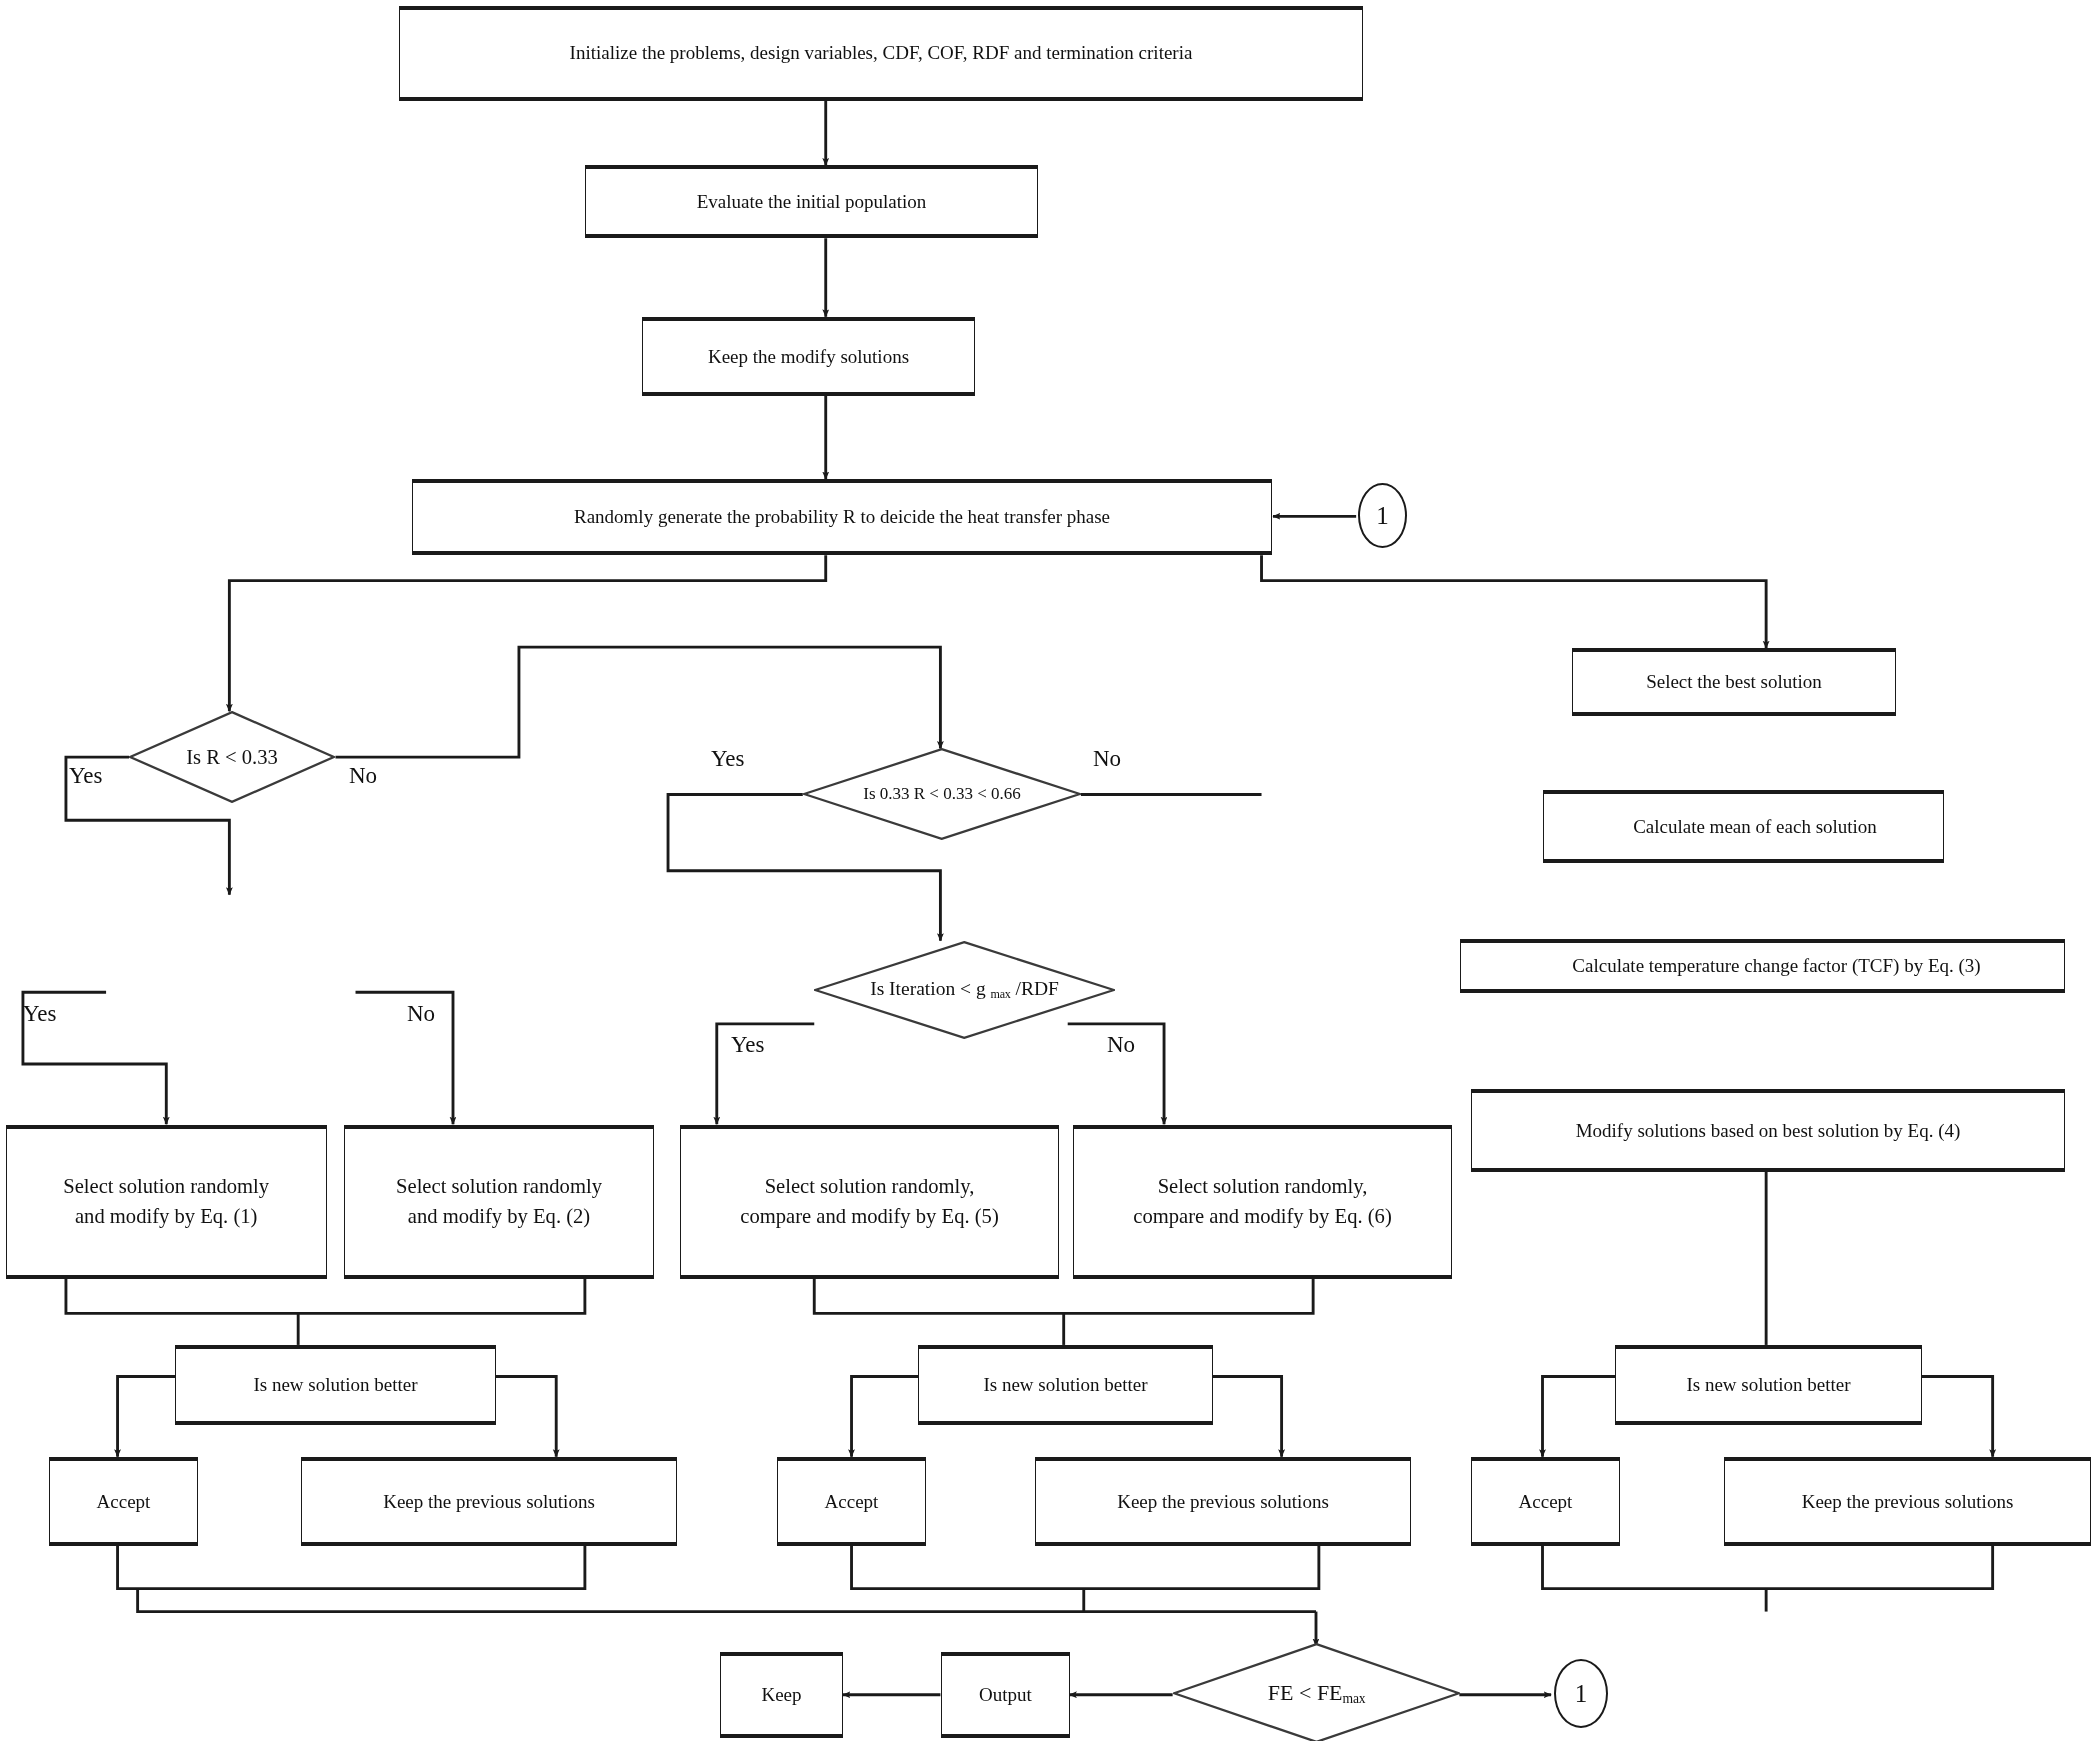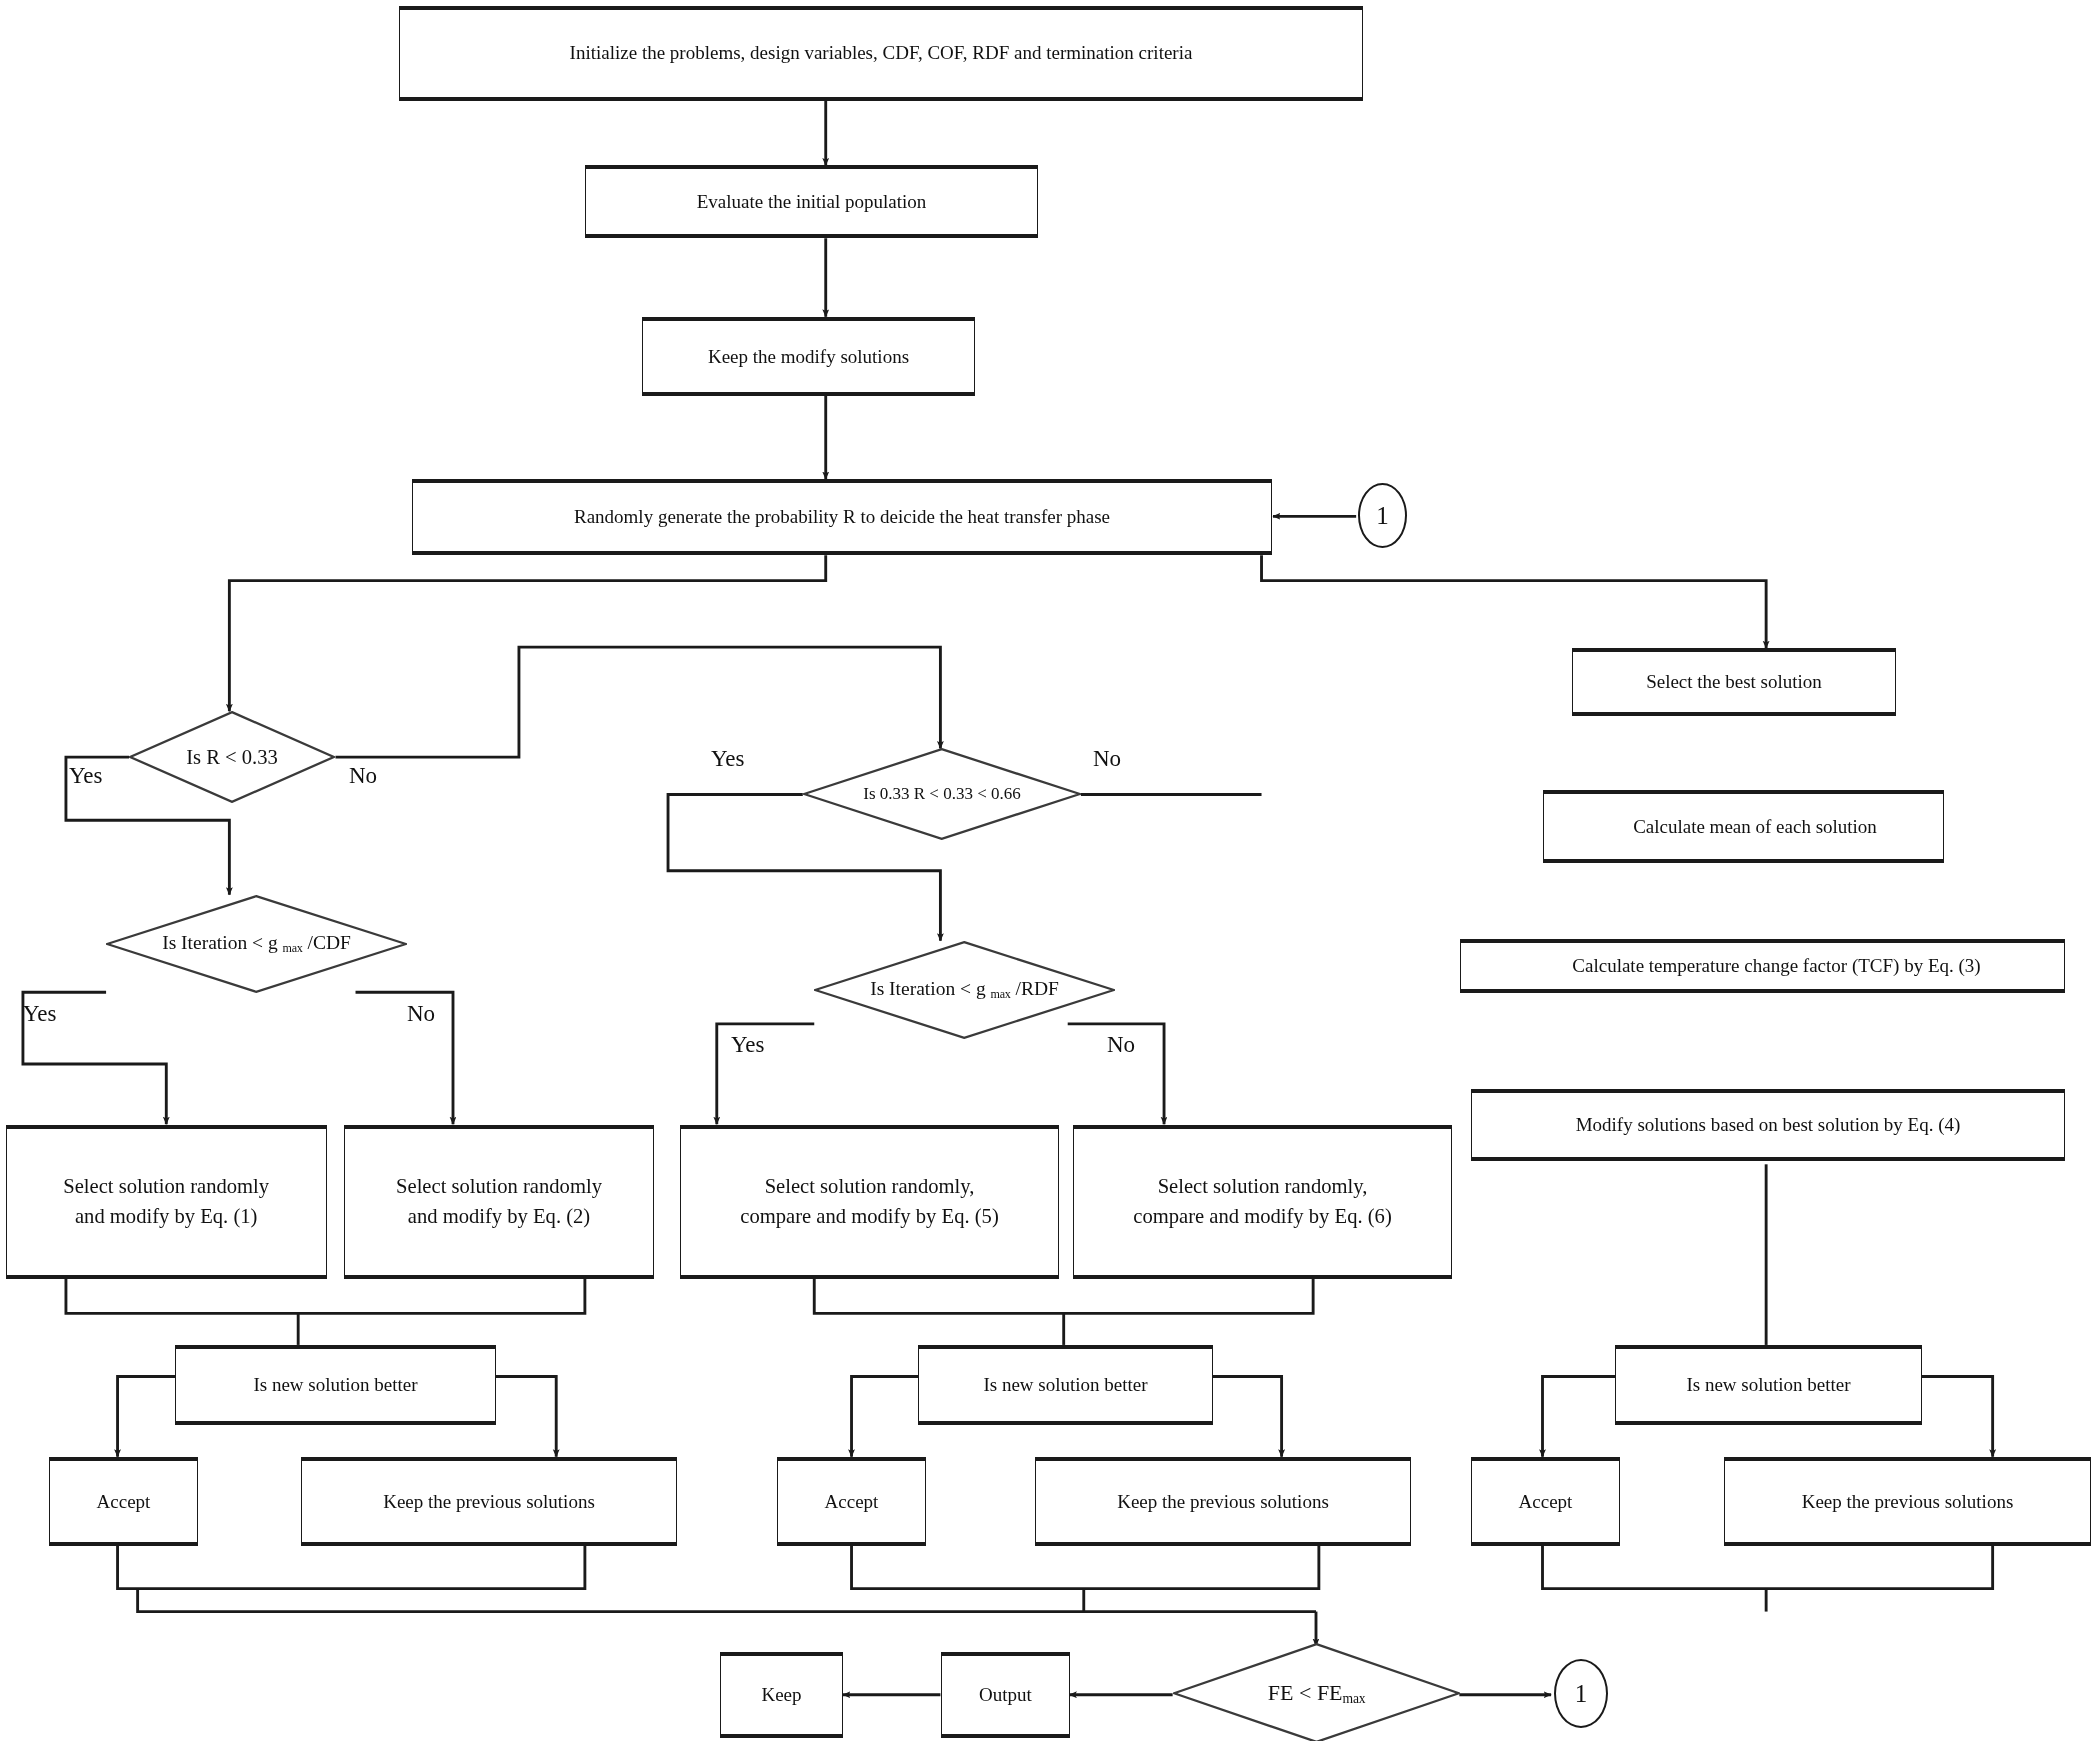--- a/index.html
+++ b/index.html
@@ -176,26 +176,20 @@
 
   <div class="node diamond" style="left:803px; top:748px; width:278px; height:92px;">
     <svg class="dshape" viewBox="0 0 485 160" preserveAspectRatio="none">
       <polygon points="242,2 483,80 242,158 2,80" fill="#ffffff" stroke="#3a3a3a" stroke-width="4"></polygon>
     </svg>
     <span class="dlabel f30">Is 0.33 R &lt; 0.33 &lt; 0.66</span>
   </div>
   <span class="yn" style="left:711px; top:746px;">Yes</span>
   <span class="yn" style="left:1093px; top:746px;">No</span>
 
-  <div class="node diamond" style="left:106px; top:895px; width:301px; height:98px;">
-    <svg class="dshape" viewBox="0 0 525 170" preserveAspectRatio="none">
-      <polygon points="262,2 523,85 262,168 2,85" fill="#ffffff" stroke="#3a3a3a" stroke-width="4"></polygon>
-    </svg>
-    <span class="dlabel f34"><span>Is Iteration &lt; g </span><sub>max</sub><span> /CDF</span></span>
-  </div>
   <span class="yn" style="left:23px; top:1001px;">Yes</span>
   <span class="yn" style="left:407px; top:1001px;">No</span>
 
   <div class="node diamond" style="left:814px; top:941px; width:301px; height:98px;">
     <svg class="dshape" viewBox="0 0 525 170" preserveAspectRatio="none">
       <polygon points="262,2 523,85 262,168 2,85" fill="#ffffff" stroke="#3a3a3a" stroke-width="4"></polygon>
     </svg>
     <span class="dlabel f34"><span>Is Iteration &lt; g </span><sub>max</sub><span> /RDF</span></span>
   </div>
   <span class="yn" style="left:731px; top:1032px;">Yes</span>
@@ -222,21 +216,21 @@
   </div>
 
   <div class="node box f40" style="left:1543px; top:790px; width:401px; height:73px;padding-left:23px;">
     <span class="txt">Calculate mean of each solution</span>
   </div>
 
   <div class="node box f40" style="left:1460px; top:939px; width:605px; height:54px;padding-left:28px;">
     <span class="txt">Calculate temperature change factor (TCF) by Eq. (3)</span>
   </div>
 
-  <div class="node box f40" style="left:1471px; top:1089px; width:594px; height:72px;">
+  <div class="node box f40" style="left:1471px; top:1089px; width:594px; height:83px;">
     <span class="txt">Modify solutions based on best solution by Eq. (4)</span>
   </div>
 
   <div class="node box f40" style="left:175px; top:1345px; width:321px; height:80px;">
     <span class="txt">Is new solution better</span>
   </div>
 
   <div class="node box f40" style="left:918px; top:1345px; width:295px; height:80px;">
     <span class="txt">Is new solution better</span>
   </div>

